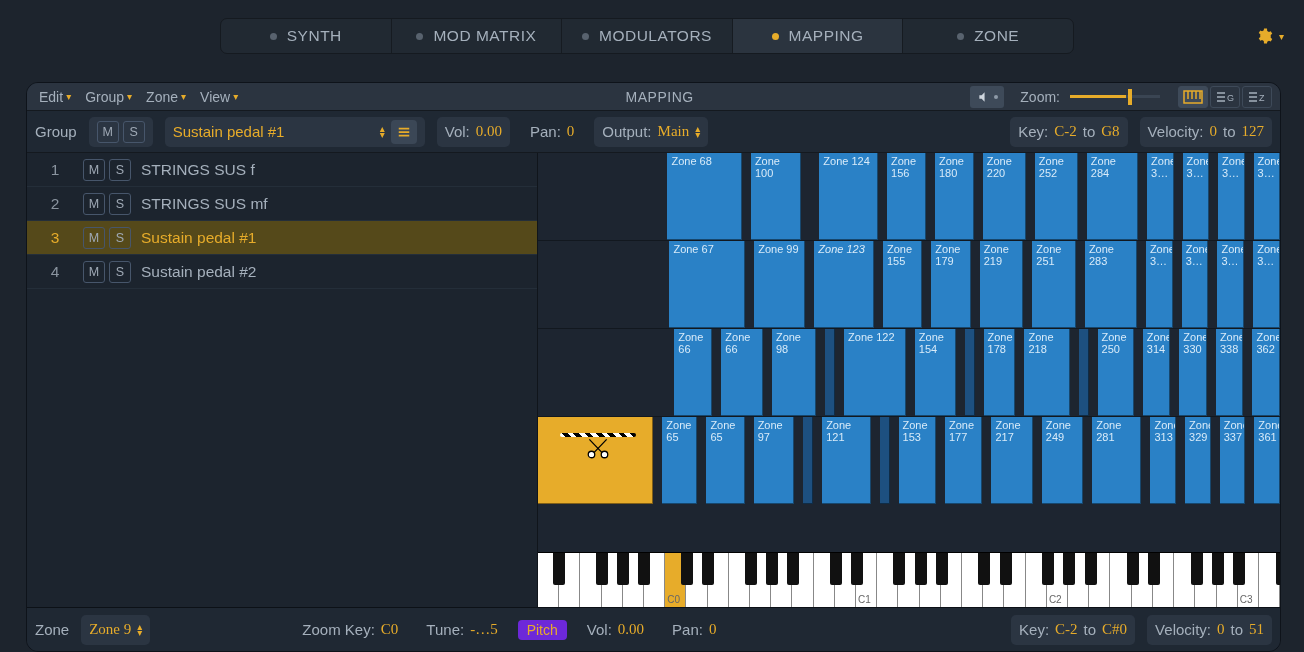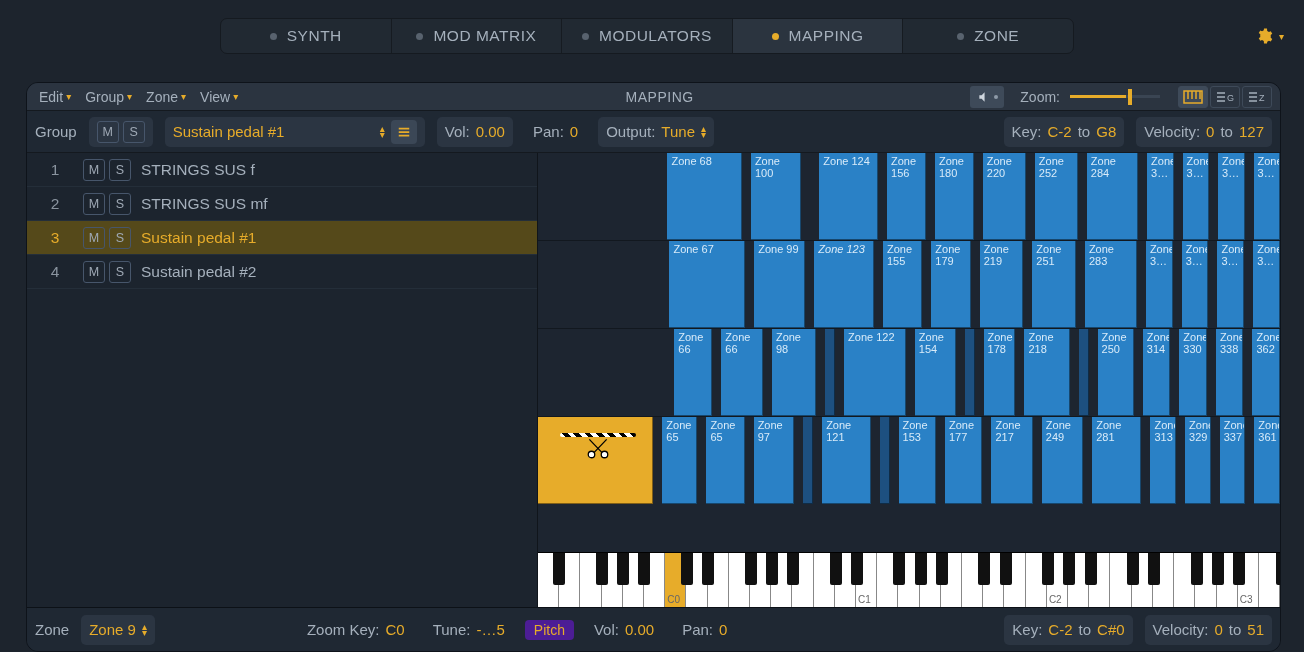--- a/index.html
+++ b/index.html
@@ -135,21 +135,21 @@
     font-size:15px;
     padding:0 8px;
   }
   .param-seg{
     display:flex;align-items:center;gap:6px;
     background:#2b3542;
     border-radius:5px;
     height:30px;padding:0 8px;
   }
   .param-seg.flat{background:transparent;}
-  .label-gold{color:var(--accent);}
+  .label-gold{color:var(--accent);font-family:Liberation Serif, serif;}
   .ms-btn{width:22px;height:22px;border-radius:3px;border:1px solid #47566b;display:flex;align-items:center;justify-content:center;font-size:12.5px;color:#9fa9b5;cursor:pointer;}
   .group-name{flex:1;color:var(--accent);display:flex;align-items:center;gap:6px;}
   .updn{color:var(--accent);font-size:10px;display:flex;flex-direction:column;line-height:6px;}
   .list-ico{width:26px;height:24px;background:#3b4756;border-radius:4px;display:flex;align-items:center;justify-content:center;}
   .list-ico svg{width:14px;height:14px;stroke:var(--accent);fill:none;stroke-width:2;}
 
   
   .body-area{
     flex:1;display:flex;position:relative;overflow:hidden;
   }
@@ -218,21 +218,21 @@
   }
 
   
   .zone-row{
     height:44px;display:flex;align-items:center;gap:12px;
     border-top:1px solid #0c1117;
     background:#1f2833;
     padding:0 8px;font-size:15px;
   }
   .pitch-btn{
-    padding:2px 9px;border-radius:4px;background:#4c1d95;color:var(--accent);font-size:14px;
+    padding:2px 9px;border-radius:4px;background:#6d28d9;color:var(--accent);font-size:14px;
   }
 
   
   .scissors{
     position:absolute;left:560px;top:433px;z-index:50;
     pointer-events:none;
   }
   .scissors-line{width:76px;height:4px;
     background:repeating-linear-gradient(45deg,#fff 0 4px,#000 4px 8px);
     border-radius:2px;
@@ -359,21 +359,21 @@
     <div class="param-seg">
       <span>Vol:</span>
       <span class="label-gold">0.00</span>
     </div>
     <div class="param-seg flat">
       <span>Pan:</span>
       <span class="label-gold">0</span>
     </div>
     <div class="param-seg">
       <span>Output:</span>
-      <span class="label-gold">Tune</span>
+      <span class="label-gold">Main</span>
       <div class="updn">
           <span>▴</span>
           <span>▾</span>
         </div>
     </div>
     <div style="flex:1"></div>
     <div class="param-seg">
       <span>Key:</span>
       <span class="label-gold">C-2</span>
       <span>to</span>

